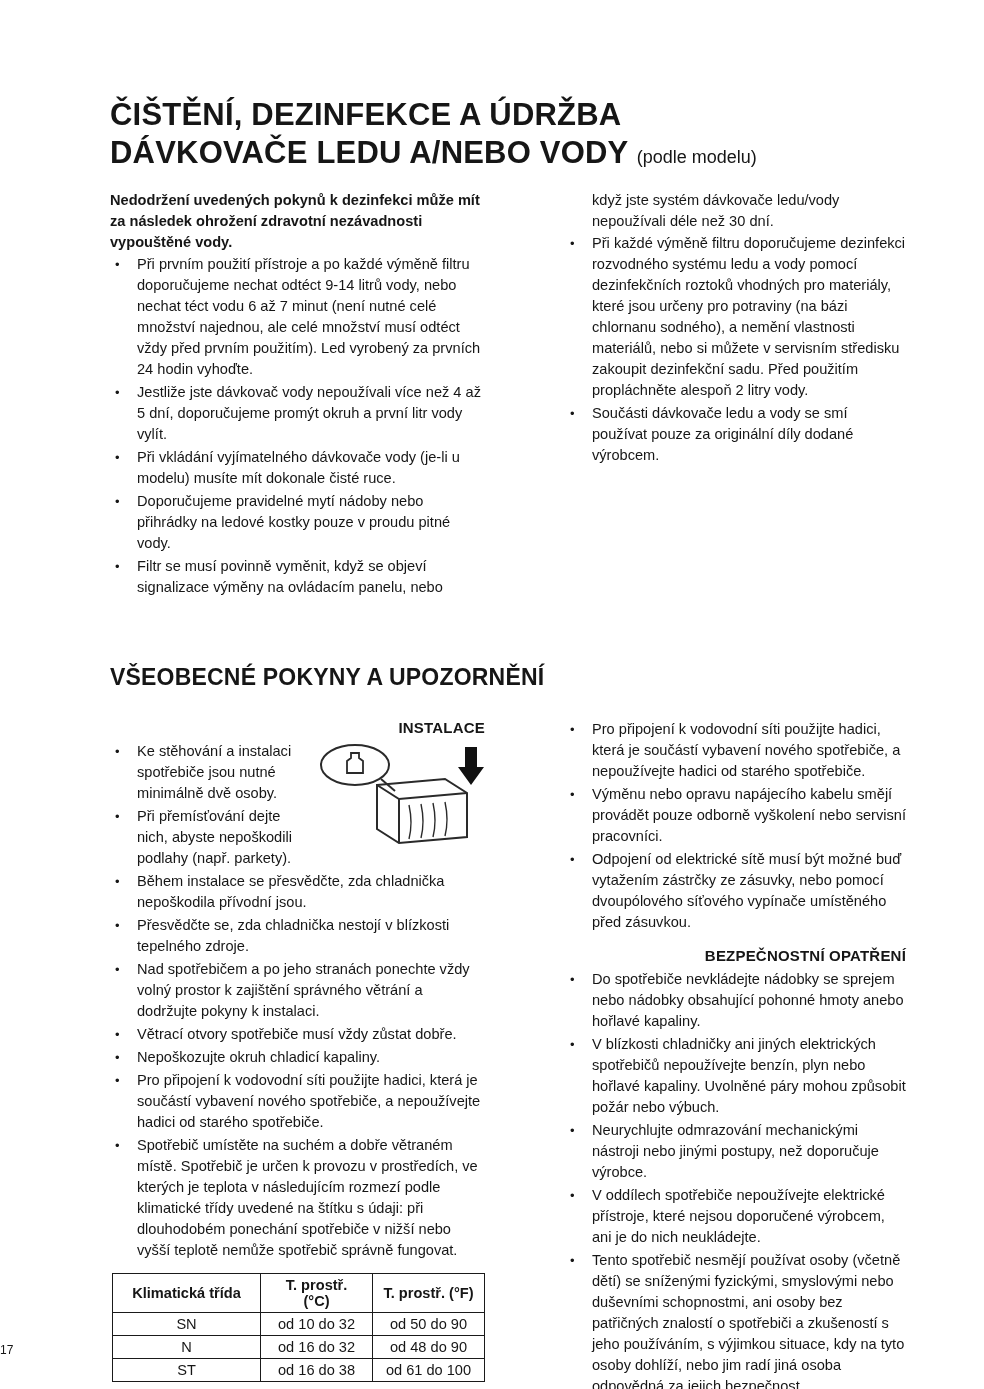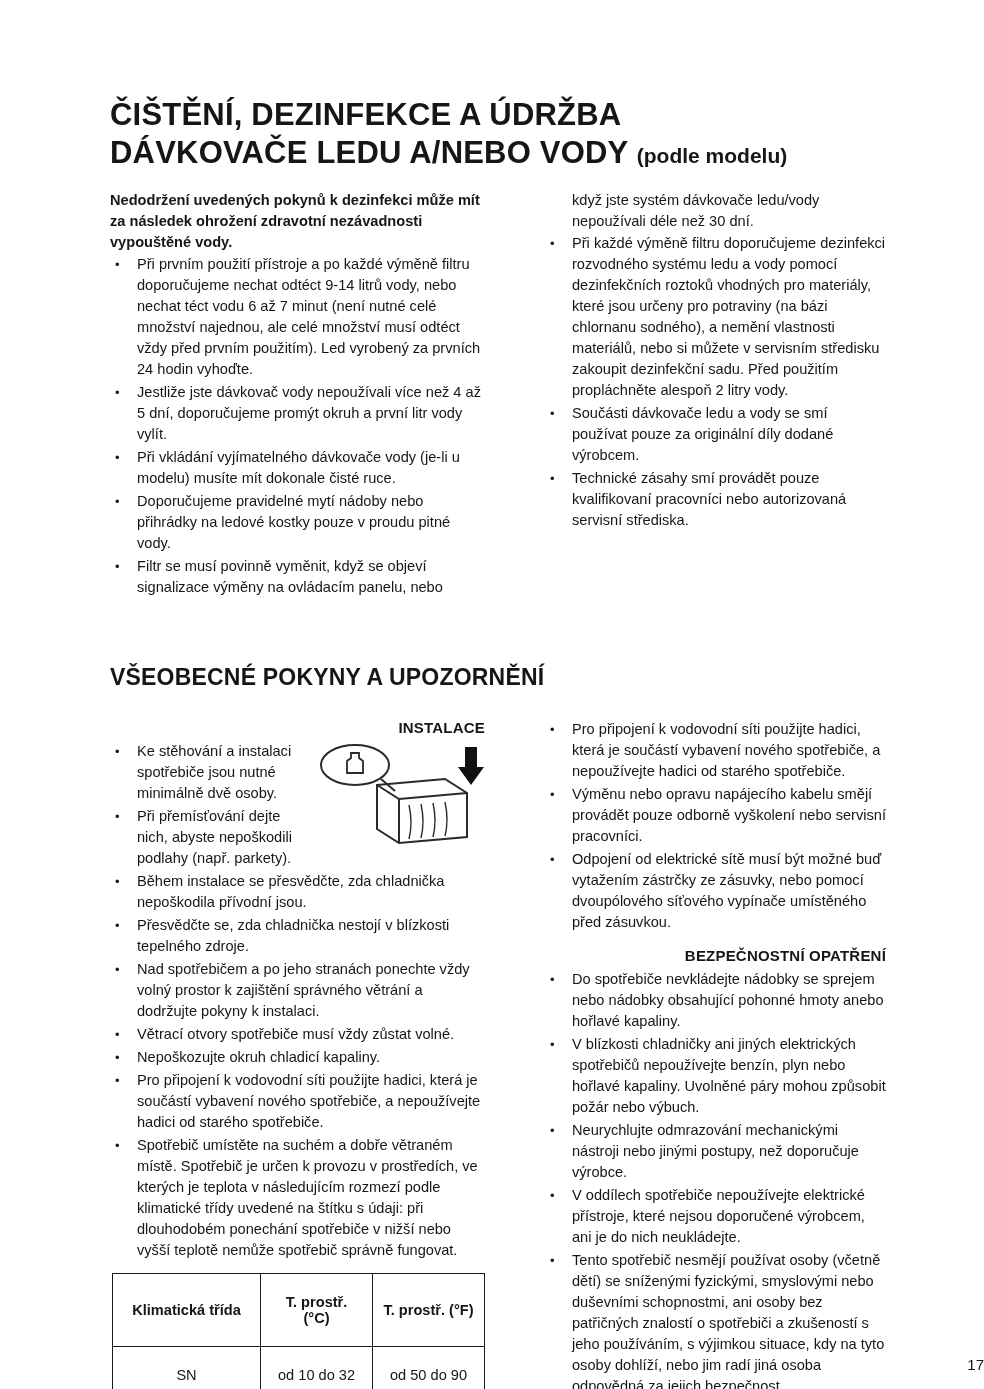--- a/index.html
+++ b/index.html
@@ -17,34 +17,34 @@
   }
   
   .main-title{
     font-size:31px;
     font-weight:bold;
     line-height:1.22;
     letter-spacing:0.2px;
     margin:0 0 18px 0;
   }
   .main-title .note{
-    font-size:21px;
-    font-weight:bold;
+    font-size:18px;
+    font-weight:normal;
     letter-spacing:0;
   }
   .section2-title{
     font-size:23px;
     font-weight:bold;
     letter-spacing:0.2px;
     margin:64px 0 28px 0;
   }
   
   .cols{
     display:flex;
-    gap:60px;
+    gap:80px;
   }
   .col-left{width:375px;flex:none;}
   .col-right{width:341px;flex:none;}
   
   .intro{
     font-weight:bold;
     font-size:14.6px;
     line-height:21px;
     margin:0 0 1px 0;
   }
@@ -89,33 +89,33 @@
   }
   
   table.climate{
     border-collapse:collapse;
     margin:12px 0 10px 2px;
     font-size:14.6px;
   }
   table.climate th, table.climate td{
     border:1.5px solid #1a1a1a;
     text-align:center;
-    padding:20px 10px;
+    padding:3px 10px;
   }
   table.climate th{font-weight:bold;}
   table.climate td:first-child, table.climate th:first-child{width:138px;}
   table.climate td:nth-child(2), table.climate th:nth-child(2){width:100px;}
   table.climate td:nth-child(3), table.climate th:nth-child(3){width:100px;}
   
   .footer{
     position:absolute;
-    bottom:16px;
+    bottom:32px;
     left:0;right:0;
-    text-align:right;
-    font-size:15px;
+    text-align:left;
+    font-size:12px;
   }
 </style>
 </head>
 <body>
 
 <div class="page">
 
   <h1 class="main-title">
     <span>ČIŠTĚNÍ, DEZINFEKCE A ÚDRŽBA</span><br>
     <span>DÁVKOVAČE LEDU A/NEBO VODY</span>
@@ -131,21 +131,20 @@
         <li>Při vkládání vyjímatelného dávkovače vody (je-li u modelu) musíte mít dokonale čisté ruce.</li>
         <li>Doporučujeme pravidelné mytí nádoby nebo přihrádky na ledové kostky pouze v proudu pitné vody.</li>
         <li>Filtr se musí povinně vyměnit, když se objeví signalizace výměny na ovládacím panelu, nebo</li>
       </ul>
     </div>
     <div class="col-right">
       <p class="cont">když jste systém dávkovače ledu/vody nepoužívali déle než 30 dní.</p>
       <ul class="bullets">
         <li>Při každé výměně filtru doporučujeme dezinfekci rozvodného systému ledu a vody pomocí dezinfekčních roztoků vhodných pro materiály, které jsou určeny pro potraviny (na bázi chlornanu sodného), a nemění vlastnosti materiálů,  nebo si můžete v servisním středisku zakoupit dezinfekční sadu. Před použitím propláchněte alespoň 2 litry vody.</li>
         <li>Součásti dávkovače ledu a vody se smí používat pouze za originální díly dodané výrobcem.</li>
-        <li>Technické zásahy smí provádět pouze kvalifikovaní pracovníci nebo autorizovaná servisní střediska.</li>
       </ul>
     </div>
   </div>
 
   <h1 class="section2-title">VŠEOBECNÉ POKYNY A UPOZORNĚNÍ</h1>
 
   <div class="cols">
 
     <div class="col-left">
       <h2 class="subhead">INSTALACE</h2>
@@ -169,21 +168,21 @@
           <path d="M148 6 L160 6 L160 26 L167 26 L154 44 L141 26 L148 26 Z" fill="#111"></path>
         </svg>
       </div>
 
       <ul class="bullets">
         <li>Ke stěhování a instalaci spotřebiče jsou nutné minimálně dvě osoby.</li>
         <li>Při přemísťování dejte nich, abyste nepoškodili podlahy (např. parkety).</li>
         <li>Během instalace se přesvědčte, zda chladnička nepoškodila přívodní jsou.</li>
         <li>Přesvědčte se, zda chladnička nestojí v blízkosti tepelného zdroje.</li>
         <li>Nad spotřebičem a po jeho stranách ponechte vždy volný prostor k zajištění správného větrání a dodržujte pokyny k instalaci.</li>
-        <li>Větrací otvory spotřebiče musí vždy zůstat volné.</li>
+        <li>Větrací otvory spotřebiče musí vždy zůstat dobře.</li>
         <li>Nepoškozujte okruh chladicí kapaliny.</li>
         <li>Pro připojení k vodovodní síti použijte hadici, která je součástí vybavení nového spotřebiče, a nepoužívejte hadici od starého spotřebiče.</li>
         <li>Spotřebič umístěte na suchém a dobře větraném místě. Spotřebič je určen k provozu v prostředích, ve kterých je teplota v následujícím rozmezí podle klimatické třídy uvedené na štítku s údaji: při dlouhodobém ponechání spotřebiče v nižší nebo vyšší teplotě nemůže spotřebič správně fungovat.</li>
       </ul>
 
       <table class="climate">
         <thead>
           <tr>
             <th>Klimatická třída</th>
             <th>T. prostř. (°C)</th>

